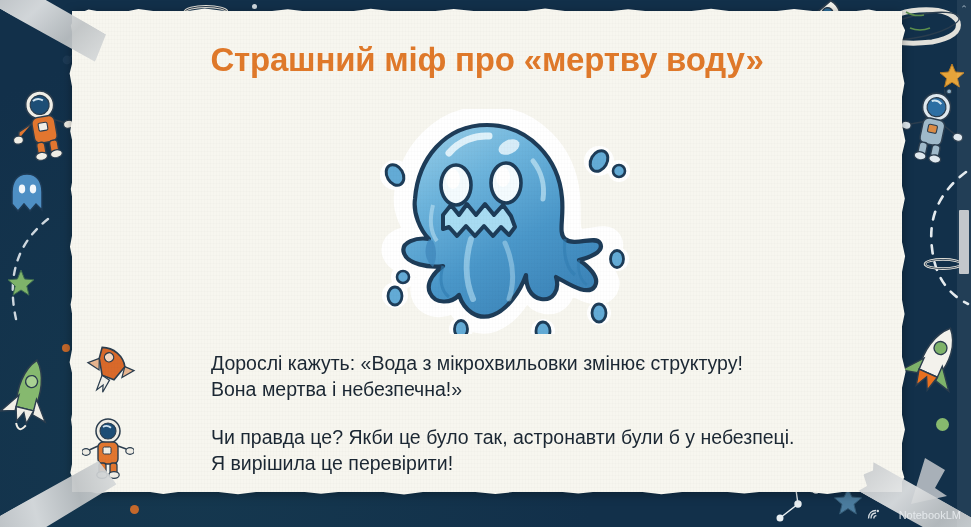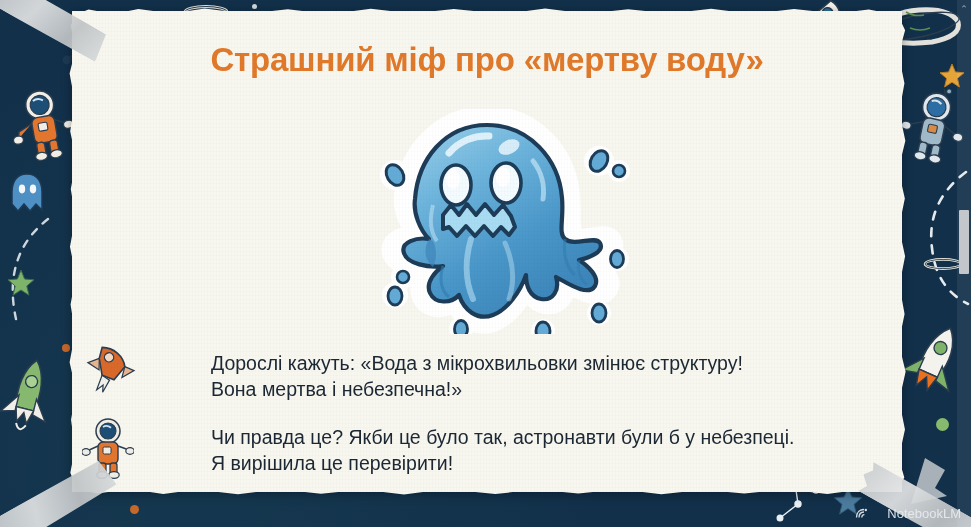--- a/index.html
+++ b/index.html
@@ -69,22 +69,22 @@
     font-family:"Liberation Sans","DejaVu Sans",sans-serif;
   }
   .bullet-text span{display:block;}
 
   
   .scrollbar{position:absolute;right:0;top:0;width:14px;height:527px;background:rgba(255,255,255,.07);}
   .sb-up{position:absolute;top:2px;left:0;width:14px;height:14px;color:#9fb0be;font-size:9px;text-align:center;line-height:14px;}
   .sb-thumb{position:absolute;left:2px;top:210px;width:10px;height:64px;background:#c3c7cb;border-radius:1px;}
 
   
-  .watermark{position:absolute;right:10px;bottom:6px;display:flex;align-items:center;gap:19px;
-    color:#e8ecef;font-size:13px;opacity:.92;}
+  .watermark{position:absolute;right:10px;bottom:6px;display:flex;gap:19px;
+    color:#e8ecef;font-size:11px;opacity:.92;}
 </style>
 </head>
 <body>
 
 <div id="slide">
 
   <div class="space-bg"></div>
 
   <svg class="doodle" style="left:55px;top:5px;width:220px;height:105px;" viewBox="0 0 220 105">
     <g stroke="#1d3a55" stroke-width="1.6" fill="#1d3a55">

